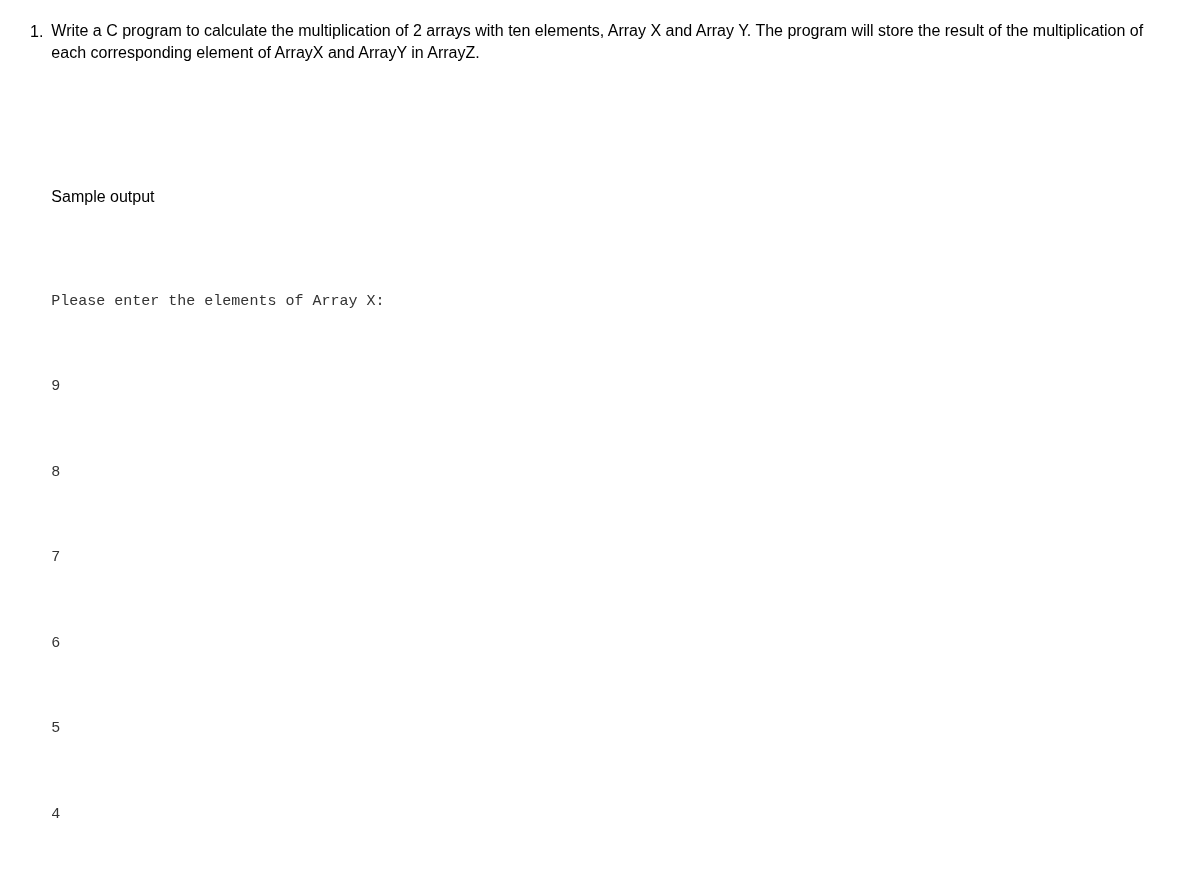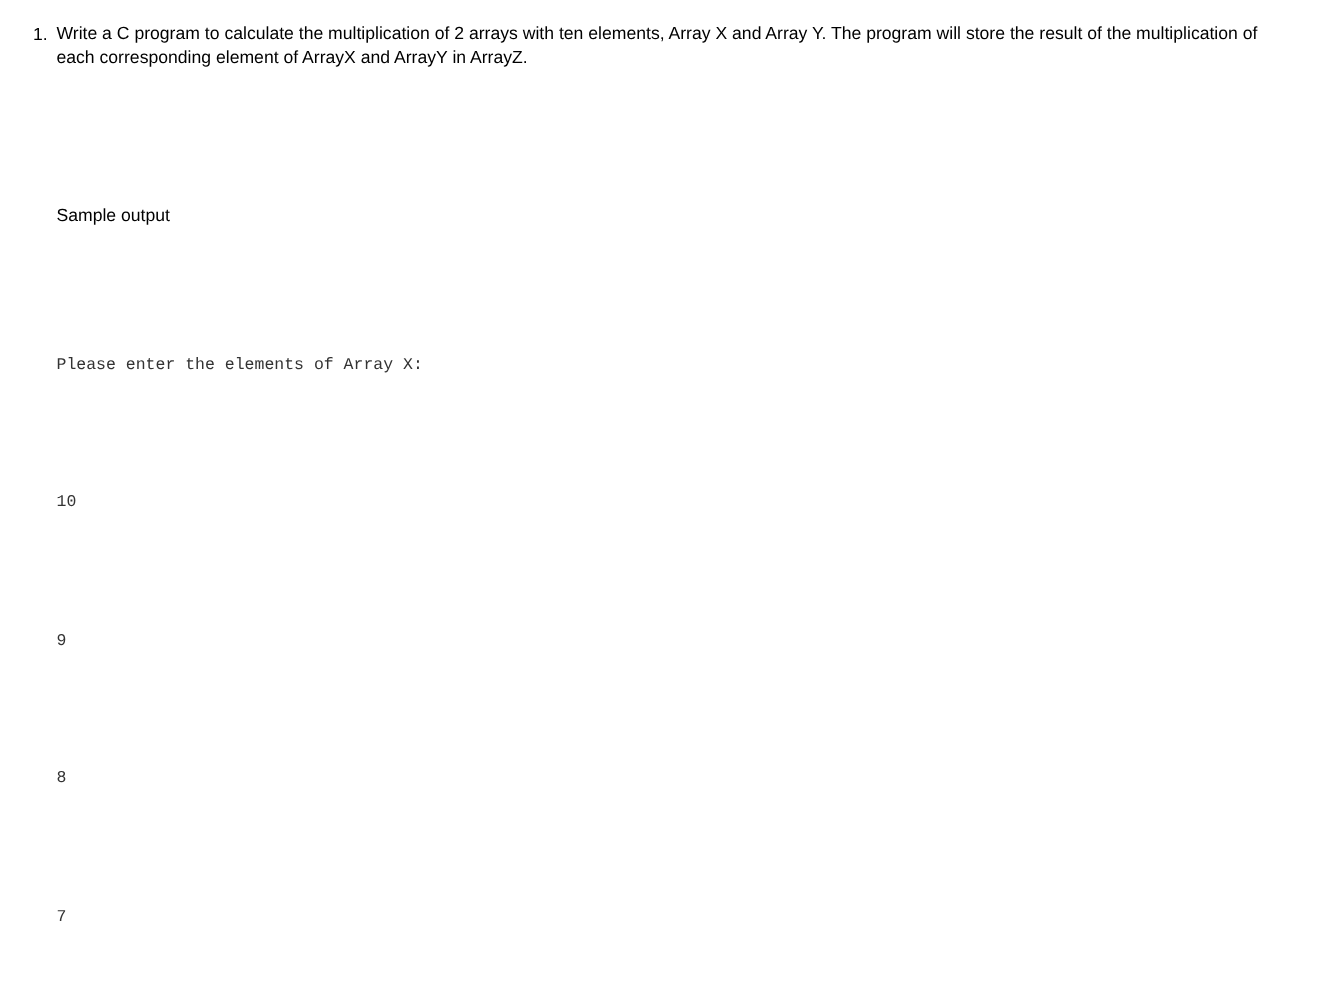--- a/index.html
+++ b/index.html
@@ -31,46 +31,44 @@
       font-size: 16px;
       line-height: 1.4;
       margin-bottom: 120px;
     }
     .sample-section {
       margin-left: 0;
     }
     .sample-heading {
       font-size: 16px;
       font-weight: normal;
-      margin-bottom: 12px;
+      margin-bottom: 22px;
     }
     .code-output {
       font-family: "Courier New", Courier, monospace;
       font-size: 15px;
       line-height: 1.9;
       white-space: pre;
       color: #333;
     }
     .code-line {
       display: block;
-      margin-top: 40px;
     }
   </style>
 </head>
 <body>
 
 <div class="question-container">
   <div class="question-number">1.</div>
   <div class="question-content">
     <div class="question-text">Write a C program to calculate the multiplication of 2 arrays with ten elements, Array X and Array Y. The program will store the result of the multiplication of each corresponding element of ArrayX and ArrayY in ArrayZ.</div>
     <div class="sample-section">
       <div class="sample-heading">Sample output</div>
       <div class="code-output">
         <span class="code-line">Please enter the elements of Array X:</span>
-        <span class="code-line">10</span>
         <span class="code-line">9</span>
         <span class="code-line">8</span>
         <span class="code-line">7</span>
         <span class="code-line">6</span>
         <span class="code-line">5</span>
         <span class="code-line">4</span>
         
         
         
         

